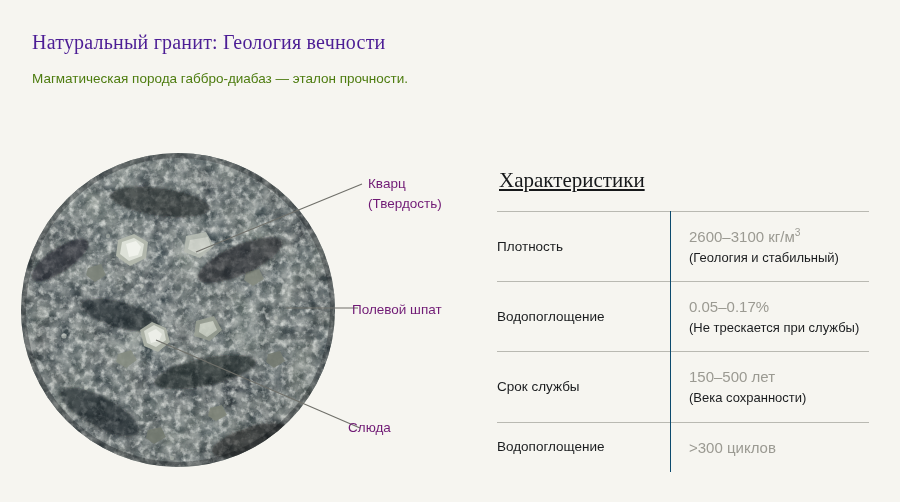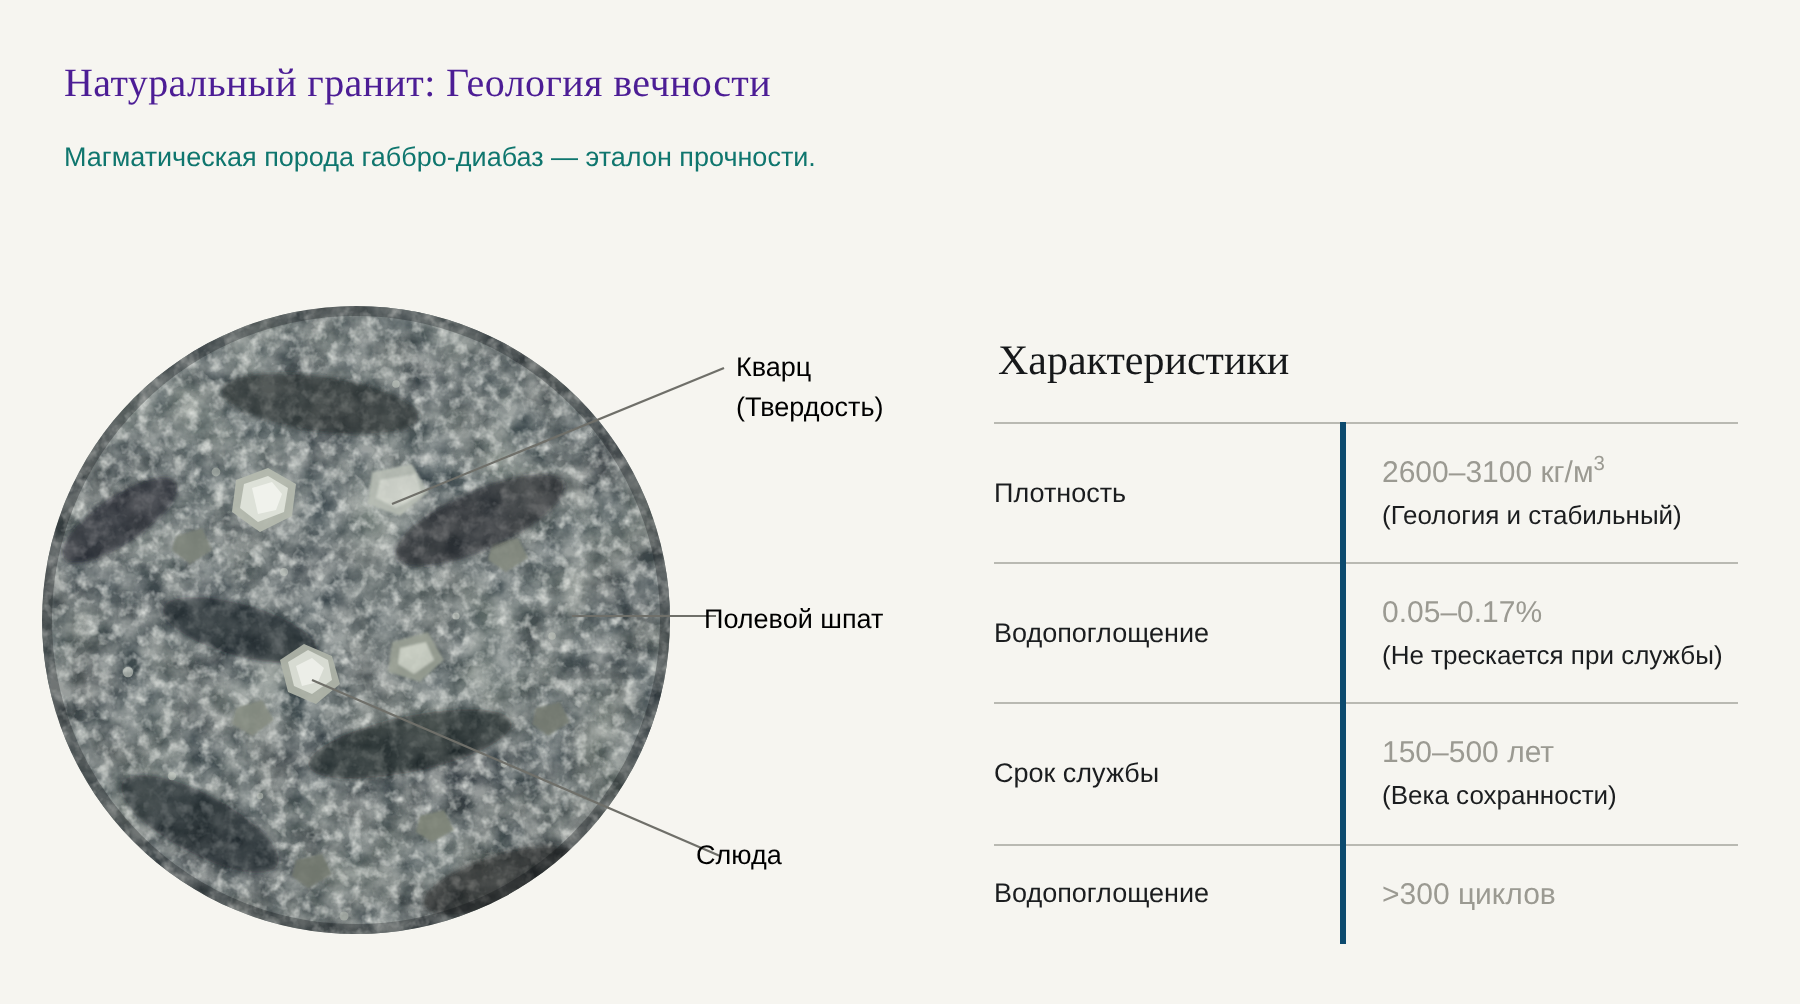--- a/index.html
+++ b/index.html
@@ -37,21 +37,21 @@
     letter-spacing: 0.2px;
     color: #4c1d95;
     margin: 0;
     line-height: 1.2;
     white-space: nowrap;
   }
   .page-subtitle {
     font-family: "Liberation Sans", "DejaVu Sans", sans-serif;
     font-size: 13.5px;
     font-weight: 400;
-    color: #0f766e;
+    color: #4d7c0f;
     margin: 16px 0 0 0;
     line-height: 1.3;
     white-space: nowrap;
   }
 
   
   .figure {
     position: absolute;
     left: 0px;
     top: 140px;
@@ -62,21 +62,21 @@
     position: absolute;
     left: 0;
     top: 0;
     display: block;
   }
 
   .callout-label {
     position: absolute;
     font-family: "Liberation Sans", "DejaVu Sans", sans-serif;
     font-size: 13.5px;
-    color: #000000;
+    color: #701a75;
     line-height: 1.45;
     white-space: nowrap;
   }
   .callout-quartz  { left: 368px; top: 34px; }
   .callout-feldspar{ left: 352px; top: 160px; }
   .callout-mica    { left: 348px; top: 278px; }
   .callout-sub {
     display: block;
   }
 
@@ -87,20 +87,21 @@
     top: 168px;
     width: 372px;
   }
   .spec-heading {
     font-family: "Liberation Serif", "DejaVu Serif", serif;
     font-size: 21px;
     font-weight: 400;
     color: #16181a;
     margin: 0 0 18px 2px;
     line-height: 1.2;
+    text-decoration: underline;
   }
   .spec-table {
     width: 372px;
     border-collapse: collapse;
     table-layout: fixed;
   }
   .spec-table tr {
     border-top: 1px solid #b9b9b2;
   }
   .spec-table td {
@@ -108,21 +109,21 @@
     vertical-align: middle;
   }
   .spec-label {
     width: 163px;
     font-size: 13.5px;
     color: #1b1d1f;
     padding-right: 10px !important;
     line-height: 1.35;
   }
   .spec-value {
-    border-left: 3px solid #0c4a6e;
+    border-left: 1px solid #0c4a6e;
     padding-left: 18px !important;
     line-height: 1.35;
   }
   .value-main {
     display: block;
     font-size: 15px;
     color: #9b9a92;
     line-height: 1.38;
   }
   .value-note {

